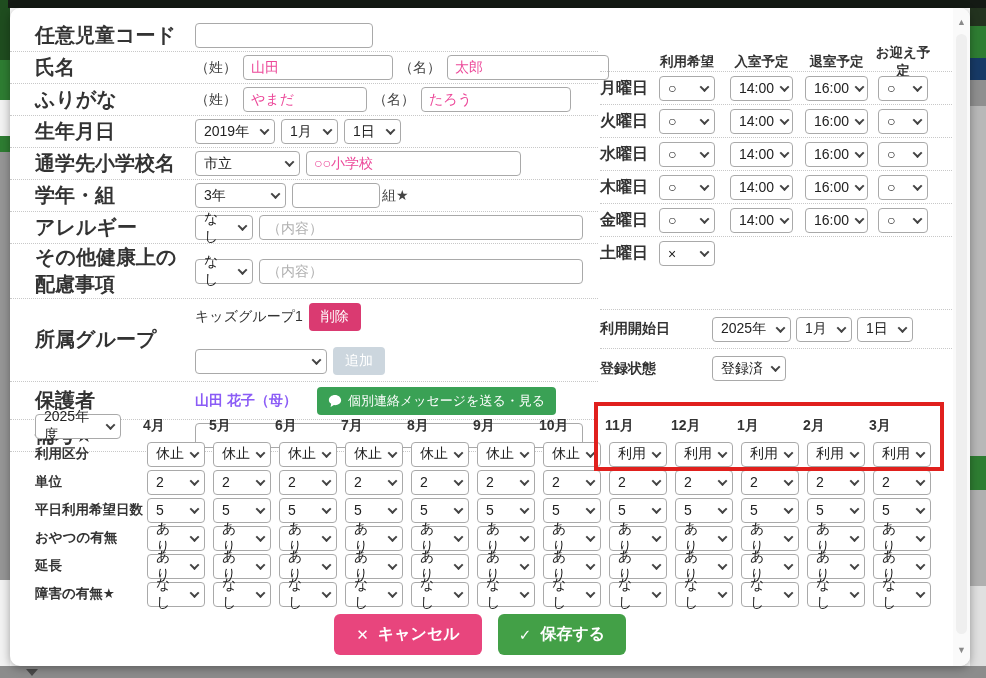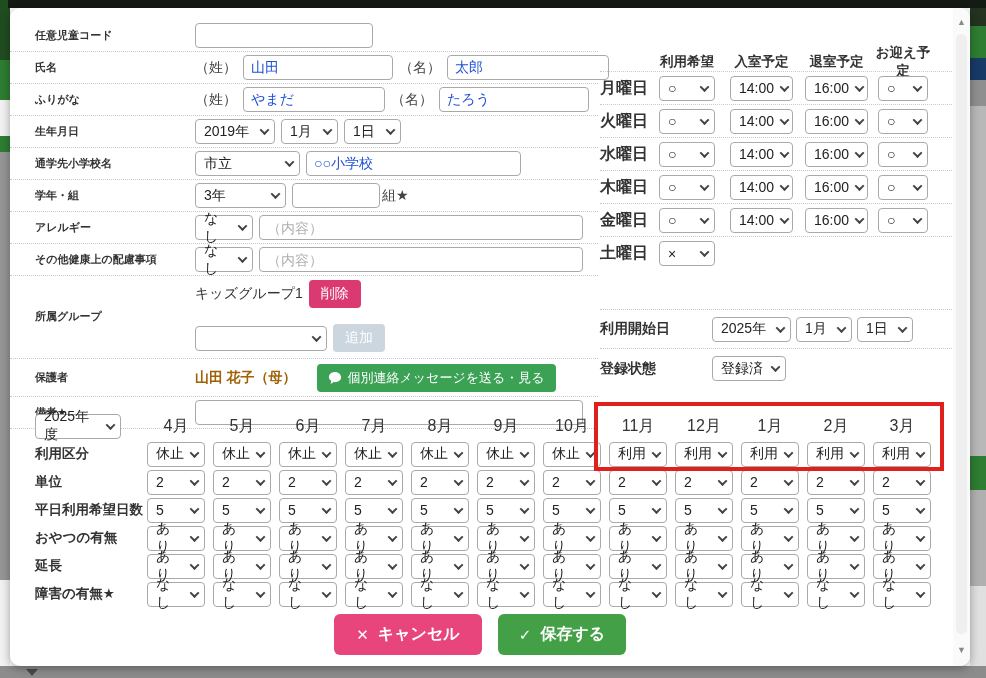--- a/index.html
+++ b/index.html
@@ -36,43 +36,43 @@
   .mscroll { position:absolute; right:0; top:0; width:17px; height:100%; background:#fafafa; }
   .mscroll .arrow { position:absolute; left:0; width:17px; height:16px; color:#8a8a8a; font-size:9px;
                     display:flex; align-items:center; justify-content:center; }
   .mscroll .up   { top:6px; }
   .mscroll .down { bottom:8px; }
   .mscroll .thumb{ position:absolute; left:3px; top:26px; width:11px; height:600px; background:#efefef; border-radius:6px; }
 
   
   .left-col { position:absolute; left:0; top:12px; width:588px; }
   .frow { display:flex; align-items:center; min-height:32px; border-bottom:1px dotted #c8c8c8; padding-left:25px; }
-  .frow .lbl { width:160px; font-weight:bold; flex:none; font-size:11px; }
+  .frow .lbl { width:160px; font-weight:bold; flex:none; font-size:20px; }
   .frow .fields { display:flex; align-items:center; gap:6px; flex:1; padding-right:15px; }
-  .inp { height:25px; border:1px solid #a9a9a9; border-radius:4px; padding:0 7px; font-size:14px; background:#fff; color:#1d4ed8; }
+  .inp { height:25px; border:1px solid #a9a9a9; border-radius:4px; padding:0 7px; font-size:14px; background:#fff; color:#ec4899; }
   .inp::placeholder { color:#b0b0b0; }
   .sublabel { color:#444; flex:none; }
 
   
   .sel { display:inline-flex; align-items:center; justify-content:space-between; height:25px;
          border:1px solid #a9a9a9; border-radius:4px; background:#fff; padding:0 6px 0 8px;
          font-size:14px; color:#222; cursor:default; flex:none; }
   .chev { width:7px; height:7px; border-right:2px solid #444; border-bottom:2px solid #444;
           transform:rotate(45deg) translate(-1px,-1px); margin-left:7px; flex:none; }
 
   .grp-row { flex-direction:column; align-items:stretch; padding:4px 0 6px 25px; }
   .grp-inner { display:flex; }
   .grp-inner .lbl { width:160px; font-weight:bold; flex:none; display:flex; align-items:center; }
   .grp-lines { display:flex; flex-direction:column; gap:16px; }
   .grp-line { display:flex; align-items:center; gap:6px; }
   .btn-del { background:#da3a71; color:#fff; border:none; border-radius:4px; height:28px; padding:0 12px;
              font-size:14px; cursor:pointer; }
   .btn-add { background:#ccd6de; color:#fff; border:none; border-radius:4px; height:28px; padding:0 12px;
              font-size:14px; cursor:pointer; }
-  .guardian-link { color:#a16207; font-weight:bold; cursor:pointer;font-family:Liberation Serif, serif; }
+  .guardian-link { color:#8b5cf6; font-weight:bold; cursor:pointer; }
   .btn-msg { background:#3aa155; color:#fff; border:none; border-radius:4px; height:28px; padding:0 11px;
              font-size:13px; cursor:pointer; display:inline-flex; align-items:center; gap:6px; margin-left:14px; }
   .bubble-icon { width:14px; height:14px; flex:none; }
 
   
   .right-col { position:absolute; left:590px; top:36px; width:352px; }
   .sched-head { display:grid; grid-template-columns:50px 74px 75px 75px 58px; align-items:center;
                 height:28px; border-bottom:1px dotted #c8c8c8; font-weight:bold; }
   .sched-head div { text-align:center; font-size:13.5px; }
   .sched-row { display:grid; grid-template-columns:50px 74px 75px 75px 58px; align-items:center;
@@ -85,21 +85,21 @@
   .sel.w-sym2 { width:50px; }
   .r-spacer { height:40px; border-bottom:1px dotted #c8c8c8; }
   .rrow { display:flex; align-items:center; height:39px; border-bottom:1px dotted #c8c8c8; }
   .rrow .lbl { width:112px; font-weight:bold; flex:none; }
   .rrow .fields { display:flex; gap:5px; }
 
   
   .month-table { position:absolute; left:0; top:404px; width:776px; }
   .mgrid { display:grid; grid-template-columns:108px repeat(12,66px); grid-auto-rows:28px;
            align-items:center; margin-left:25px; }
-  .mhead { text-align:center; font-weight:normal; font-size:16px; }
+  .mhead { font-weight:bold; font-size:14px; }
   .mlabel { font-weight:bold; font-size:13.5px; white-space:nowrap; }
   .sel.w-m { width:58px; justify-content:space-between; }
   .year-cell { display:flex; }
   .sel.w-year { width:86px; }
 
   .red-box { position:absolute; left:584px; top:394px; width:350px; height:69px;
              border:4px solid #e0201d; pointer-events:none; }
 
   
   .btn-row { position:absolute; left:0; top:606px; width:940px; display:flex; justify-content:center; gap:16px; }
@@ -155,21 +155,21 @@
         <input class="inp" style="width: 150px;" value="山田">
         <span class="sublabel">（名）</span>
         <input class="inp" style="width: 162px;" value="太郎">
       </div>
     </div>
 
     <div class="frow">
       <div class="lbl">ふりがな</div>
       <div class="fields">
         <span class="sublabel">（姓）</span>
-        <input class="inp" style="width: 142px; font-family: Liberation Mono, monospace;" value="やまだ">
+        <input class="inp" style="width: 124px; font-family: Liberation Mono, monospace;" value="やまだ">
         <span class="sublabel">（名）</span>
         <input class="inp" style="width: 150px;" value="たろう">
       </div>
     </div>
 
     <div class="frow">
       <div class="lbl">生年月日</div>
       <div class="fields">
         <span class="sel" style="width:80px">
             <span>2019年</span>

